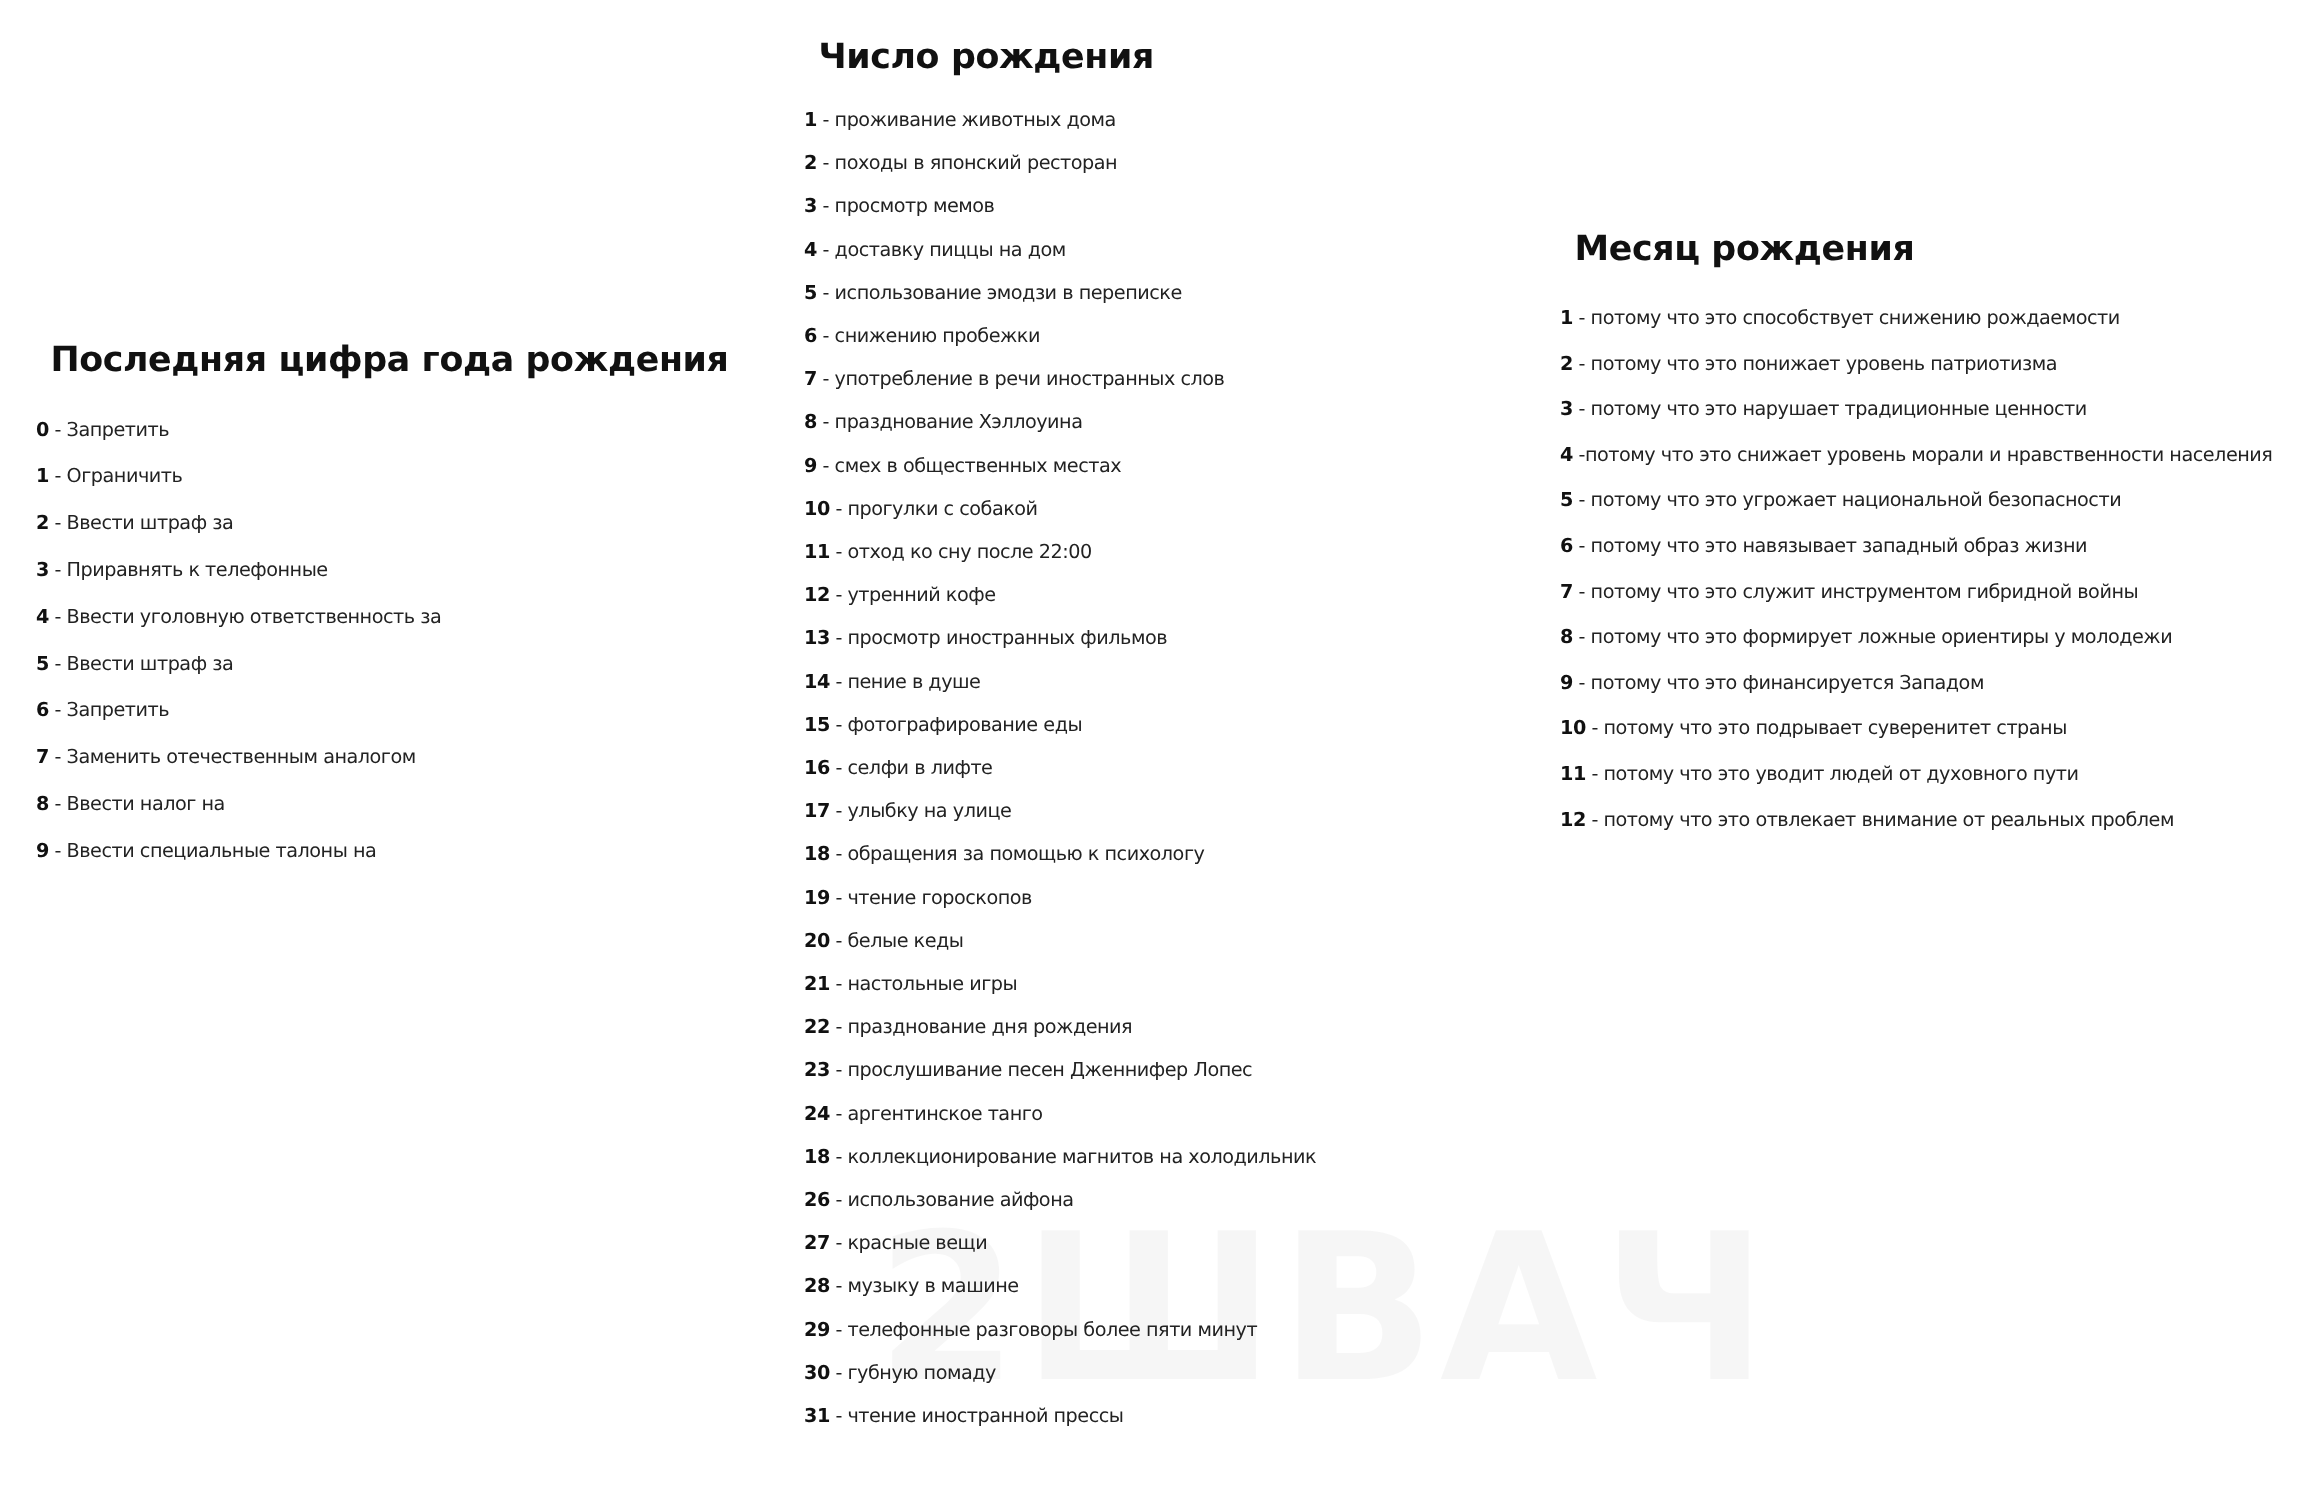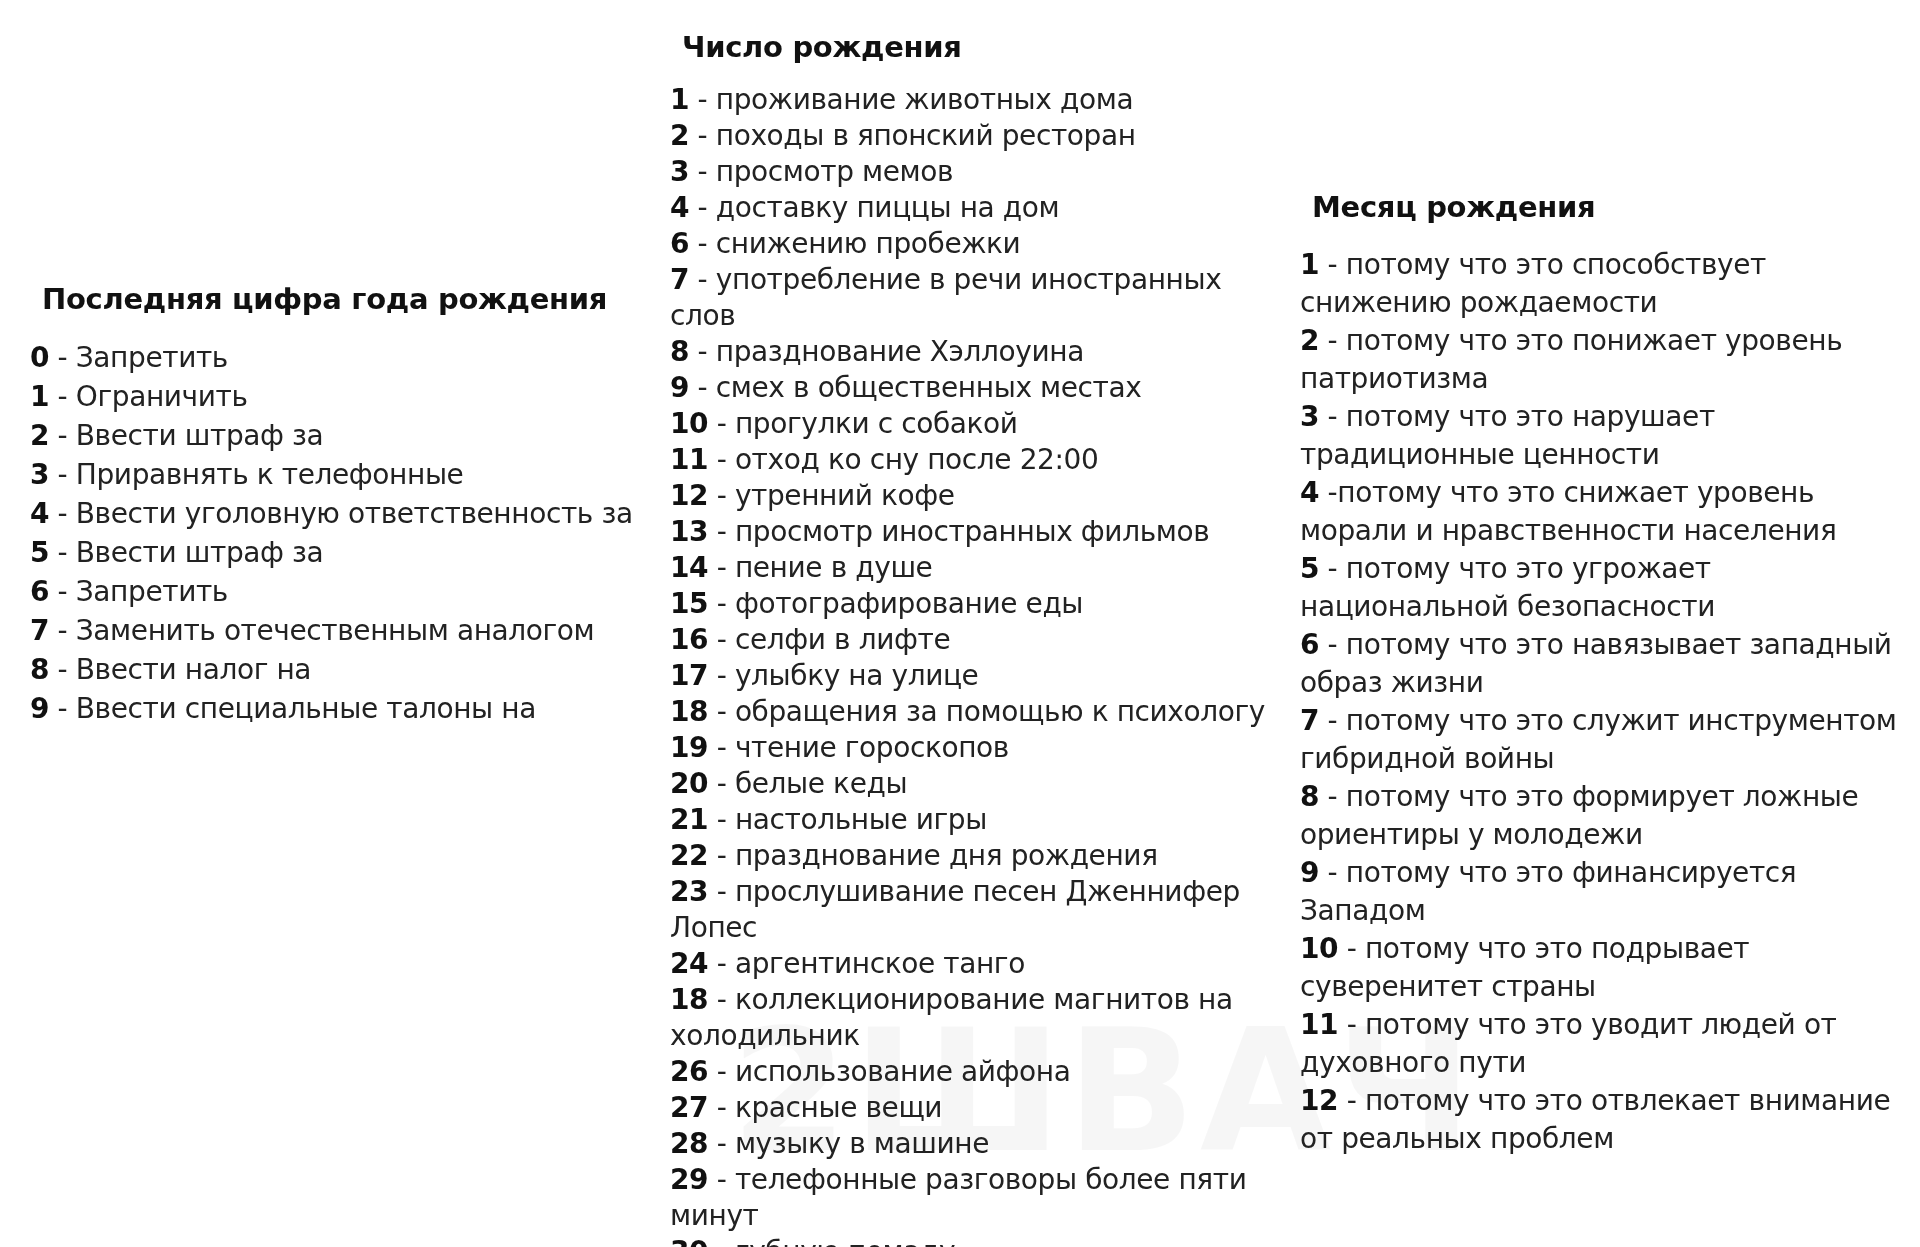--- a/index.html
+++ b/index.html
@@ -6,21 +6,21 @@
   body {
     width:1920px; height:1247px; position:relative; overflow:hidden;
     background:#ffffff; color:#1a1a1a;
     font-family:"DejaVu Sans", "Liberation Sans", sans-serif;
   }
   .col { position:absolute; }
   .col h2 {
     margin:12px; font-size:29px; font-weight:bold; letter-spacing:-0.3px; color:#111;
   }
   .col ul { list-style:none; margin:0; padding:0; }
-  .col li { font-size:28px; color:#222; letter-spacing:-0.4px; }
+  .col li { font-size:16px; color:#222; letter-spacing:-0.4px; }
   .col li .num { font-weight:bold; color:#111; }
   #col-year { left:30px; top:270px; width:620px; }
   #col-year h2 { margin-bottom:22px; }
   #col-year li { line-height:39px; }
   #col-day { left:670px; top:18px; width:620px; }
   #col-day h2 { margin-bottom:18px; }
   #col-day li { line-height:36px; }
   #col-month { left:1300px; top:178px; width:610px; }
   #col-month h2 { margin-bottom:22px; }
   #col-month li { line-height:38px; }
@@ -51,20 +51,21 @@
     </ul>
 </section>
 
 <section class="col" id="col-day">
   <h2>Число рождения</h2>
   <ul>
       <li><span class="num">1</span><span> - </span><span>проживание животных дома</span></li>
       <li><span class="num">2</span><span> - </span><span>походы в японский ресторан</span></li>
       <li><span class="num">3</span><span> - </span><span>просмотр мемов</span></li>
       <li><span class="num">4</span><span> - </span><span>доставку пиццы на дом</span></li>
+      <li><span class="num">5</span><span> - </span><span>использование эмодзи в переписке</span></li>
       <li><span class="num">6</span><span> - </span><span>снижению пробежки</span></li>
       <li><span class="num">7</span><span> - </span><span>употребление в речи иностранных слов</span></li>
       <li><span class="num">8</span><span> - </span><span>празднование Хэллоуина</span></li>
       <li><span class="num">9</span><span> - </span><span>смех в общественных местах</span></li>
       <li><span class="num">10</span><span> - </span><span>прогулки с собакой</span></li>
       <li><span class="num">11</span><span> - </span><span>отход ко сну после 22:00</span></li>
       <li><span class="num">12</span><span> - </span><span>утренний кофе</span></li>
       <li><span class="num">13</span><span> - </span><span>просмотр иностранных фильмов</span></li>
       <li><span class="num">14</span><span> - </span><span>пение в душе</span></li>
       <li><span class="num">15</span><span> - </span><span>фотографирование еды</span></li>

